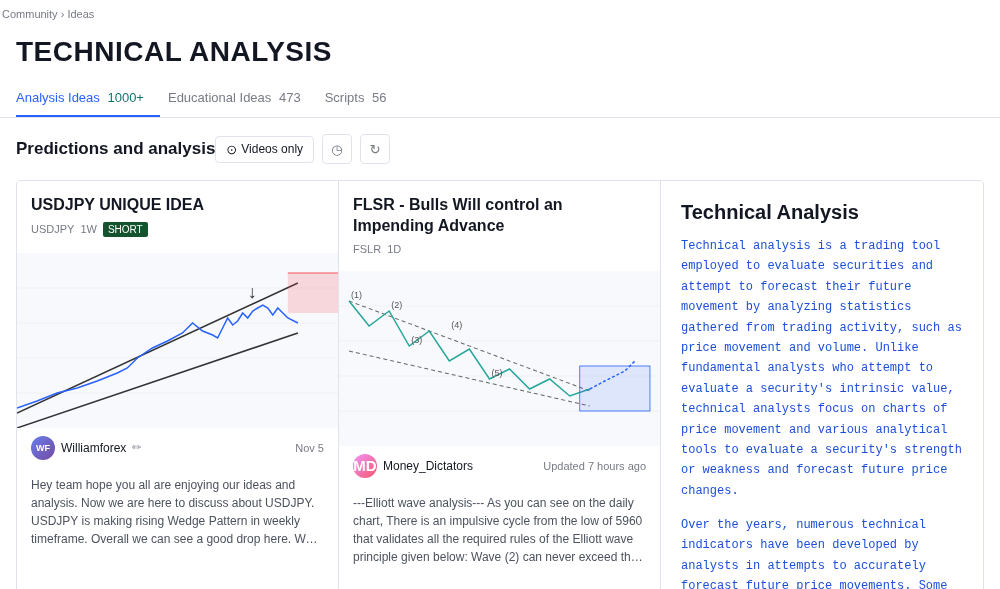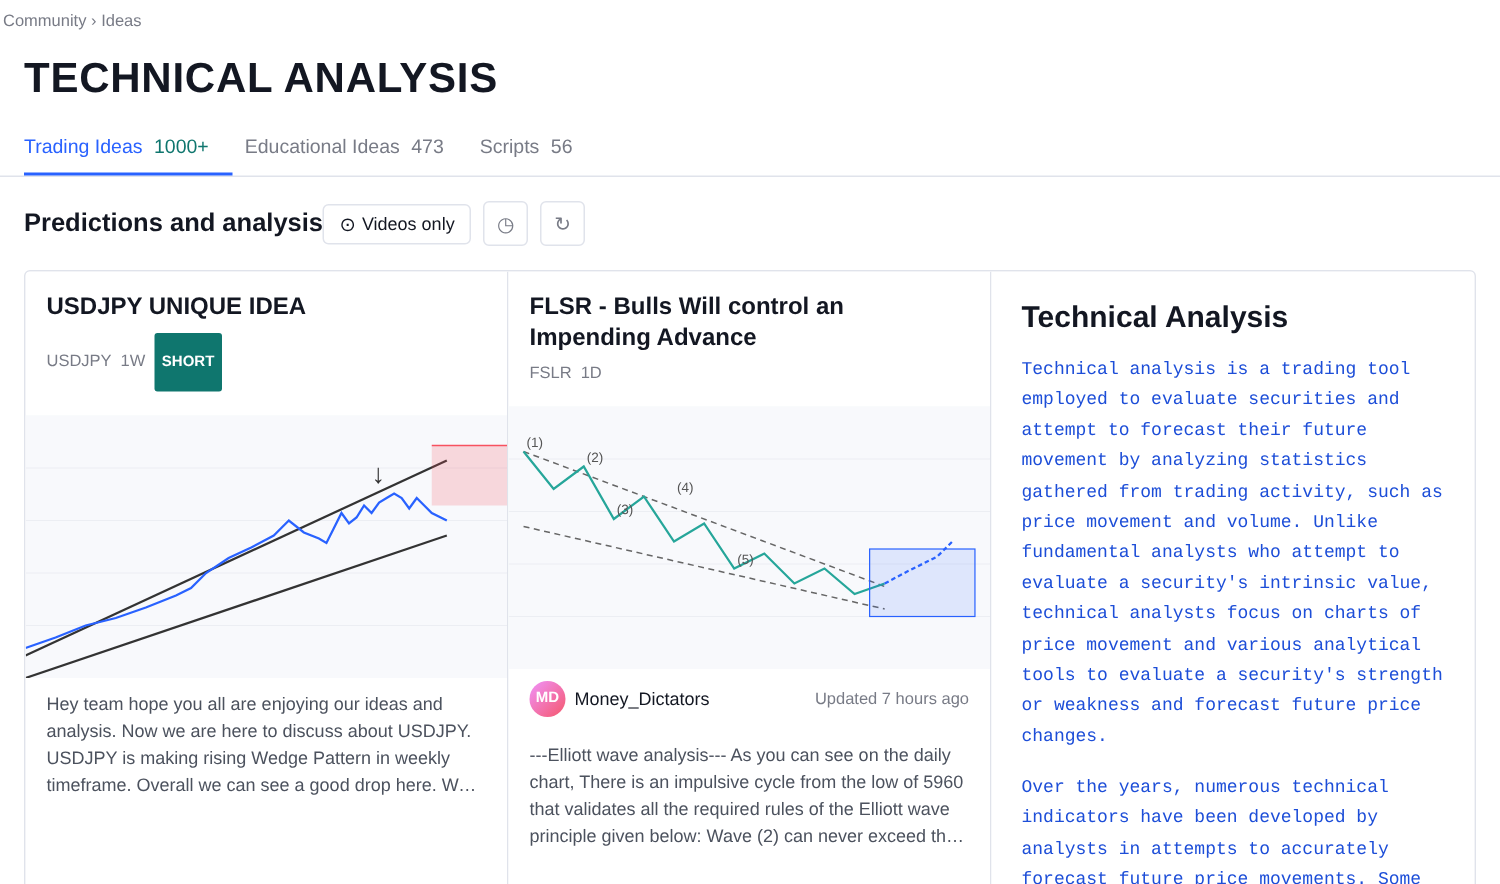--- a/index.html
+++ b/index.html
@@ -26,21 +26,21 @@
     
     .cards-grid { display: grid; grid-template-columns: 1fr 1fr 1fr; gap: 0; border: 1px solid #e0e3eb; border-radius: 4px; overflow: hidden; }
     
     .card { background: #fff; border-right: 1px solid #e0e3eb; display: flex; flex-direction: column; }
     .card:last-child { border-right: none; }
     
     .card-header { padding: 14px 14px 8px; }
     .card-title { font-size: 16px; font-weight: 600; margin-bottom: 6px; line-height: 1.3; }
     
     .card-meta { display: flex; align-items: center; gap: 6px; font-size: 11px; color: #787b86; margin-bottom: 8px; }
-    .badge-short { background: #0f766e; color: #fff; font-size: 10px; font-weight: 700; padding: 14px 5px; border-radius: 2px; }
+    .badge-short { background: #14532d; color: #fff; font-size: 10px; font-weight: 400; padding: 2px 5px; border-radius: 2px; }
     
     .chart-placeholder { background: #f5f7fa; margin: 0; height: 175px; position: relative; overflow: hidden; }
     
     .card-author { display: flex; align-items: center; justify-content: space-between; padding: 8px 14px; }
     .author-info { display: flex; align-items: center; gap: 6px; }
     .author-name { font-size: 12px; font-weight: 500; }
     .edit-icon { color: #787b86; font-size: 11px; }
     .author-date { font-size: 11px; color: #787b86; }
     
     .card-body { padding: 8px 14px; flex: 1; }
@@ -51,36 +51,36 @@
     .info-card-title { font-size: 20px; font-weight: 600; margin-bottom: 12px; }
     .info-card-text { font-size: 12px; color: #1d4ed8; line-height: 1.7; margin-bottom: 14px; font-family: Liberation Mono, monospace; }
     
     
     svg { display: block; }
     
     .author-updated { font-size: 11px; color: #787b86; }
     
     
     .avatar-img { width: 24px; height: 24px; border-radius: 50%; background: linear-gradient(135deg, #667eea, #764ba2); display: flex; align-items: center; justify-content: center; color: white; font-size: 9px; font-weight: bold; }
-    .avatar-img2 { width: 24px; height: 24px; border-radius: 50%; background: linear-gradient(135deg, #f093fb, #f5576c); display: flex; align-items: center; justify-content: center; color: white; font-size: 10px; font-weight: bold; }
+    .avatar-img2 { width: 24px; height: 24px; border-radius: 50%; background: linear-gradient(135deg, #f093fb, #f5576c); display: flex; align-items: center; justify-content: center; color: white; font-size: 15px; font-weight: bold; }
   </style>
 </head>
 <body>
 
 <div class="breadcrumb">
   <a href="#">Community</a>
   <span> › </span>
   <a href="#">Ideas</a>
 </div>
 
 <div class="page-title">TECHNICAL ANALYSIS</div>
 
 <div class="tabs-bar">
   <div class="tab-item active">
-    <span>Trading Ideas</span>
+    <span>Analysis Ideas</span>
     <span class="count" style="color:#0f766e;">1000+</span>
   </div>
   <div class="tab-item">
     <span>Educational Ideas</span>
     <span class="count">473</span>
   </div>
   <div class="tab-item">
     <span>Scripts</span>
     <span class="count">56</span>
   </div>
@@ -131,20 +131,28 @@
 
           <polyline points="0,155 20,148 40,140 60,135 80,128 100,120 110,115 120,105 135,95 150,88 165,80 170,75 175,70 185,78 195,82 200,85 205,75 210,65 215,72 220,68 225,60 230,65 235,58 240,55 245,52 250,55 255,62 260,55 265,60 270,65 280,70" fill="none" stroke="#2962ff" stroke-width="1.5"></polyline>
 
           <text x="230" y="45" font-size="18" fill="#333">↓</text>
 
           <rect x="270" y="20" width="50" height="40" fill="rgba(247,82,95,0.2)"></rect>
           <line x1="270" y1="20" x2="320" y2="20" stroke="#f7525f" stroke-width="1"></line>
         </svg>
       </div>
 
+      <div class="card-author">
+        <div class="author-info">
+          <div class="avatar-img">WF</div>
+          <span class="author-name">Williamforex</span>
+          <span class="edit-icon">✏</span>
+        </div>
+        <span class="author-date">Nov 5</span>
+      </div>
 
       <div class="card-body">
         <p class="card-text">Hey team hope you all are enjoying our ideas and analysis. Now we are here to discuss about USDJPY. USDJPY is making rising Wedge Pattern in weekly timeframe. Overall we can see a good drop here. We can see price around 140 coming weeks. When...</p>
       </div>
 
     </div>
 
     <div class="card">
       <div class="card-header">
         <div class="card-title">FLSR - Bulls Will control an Impending Advance</div>

